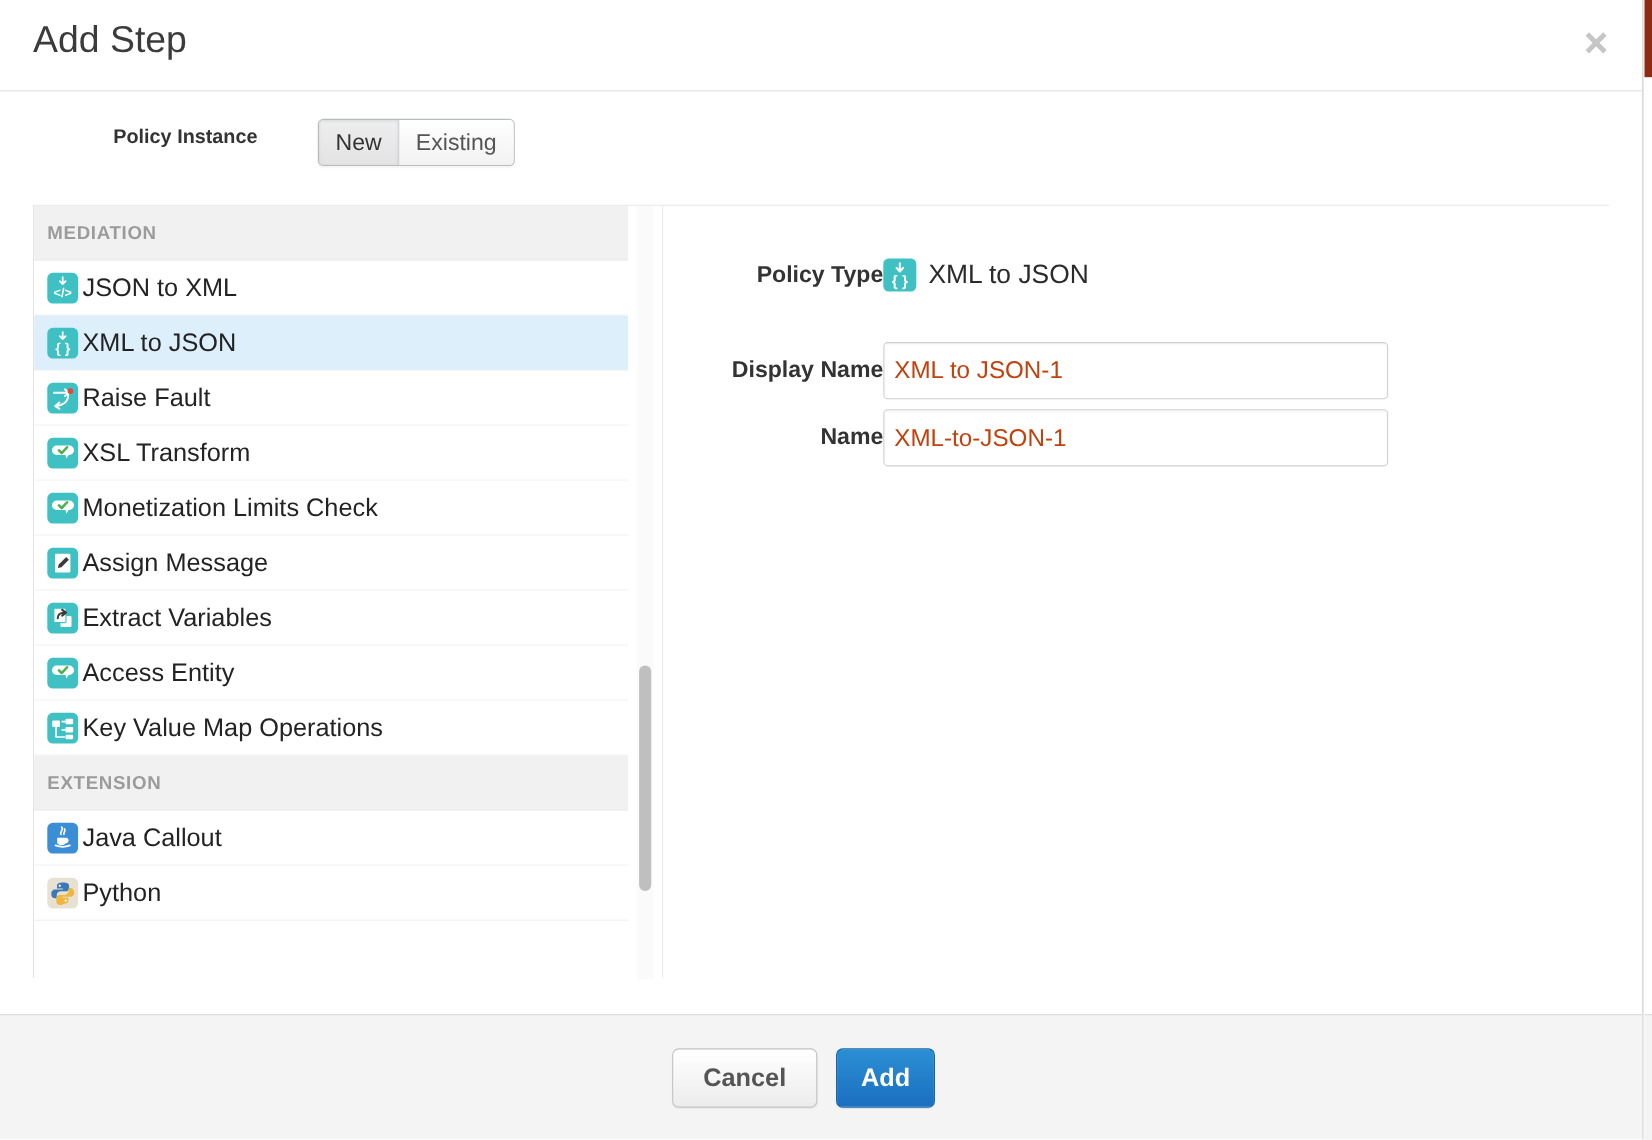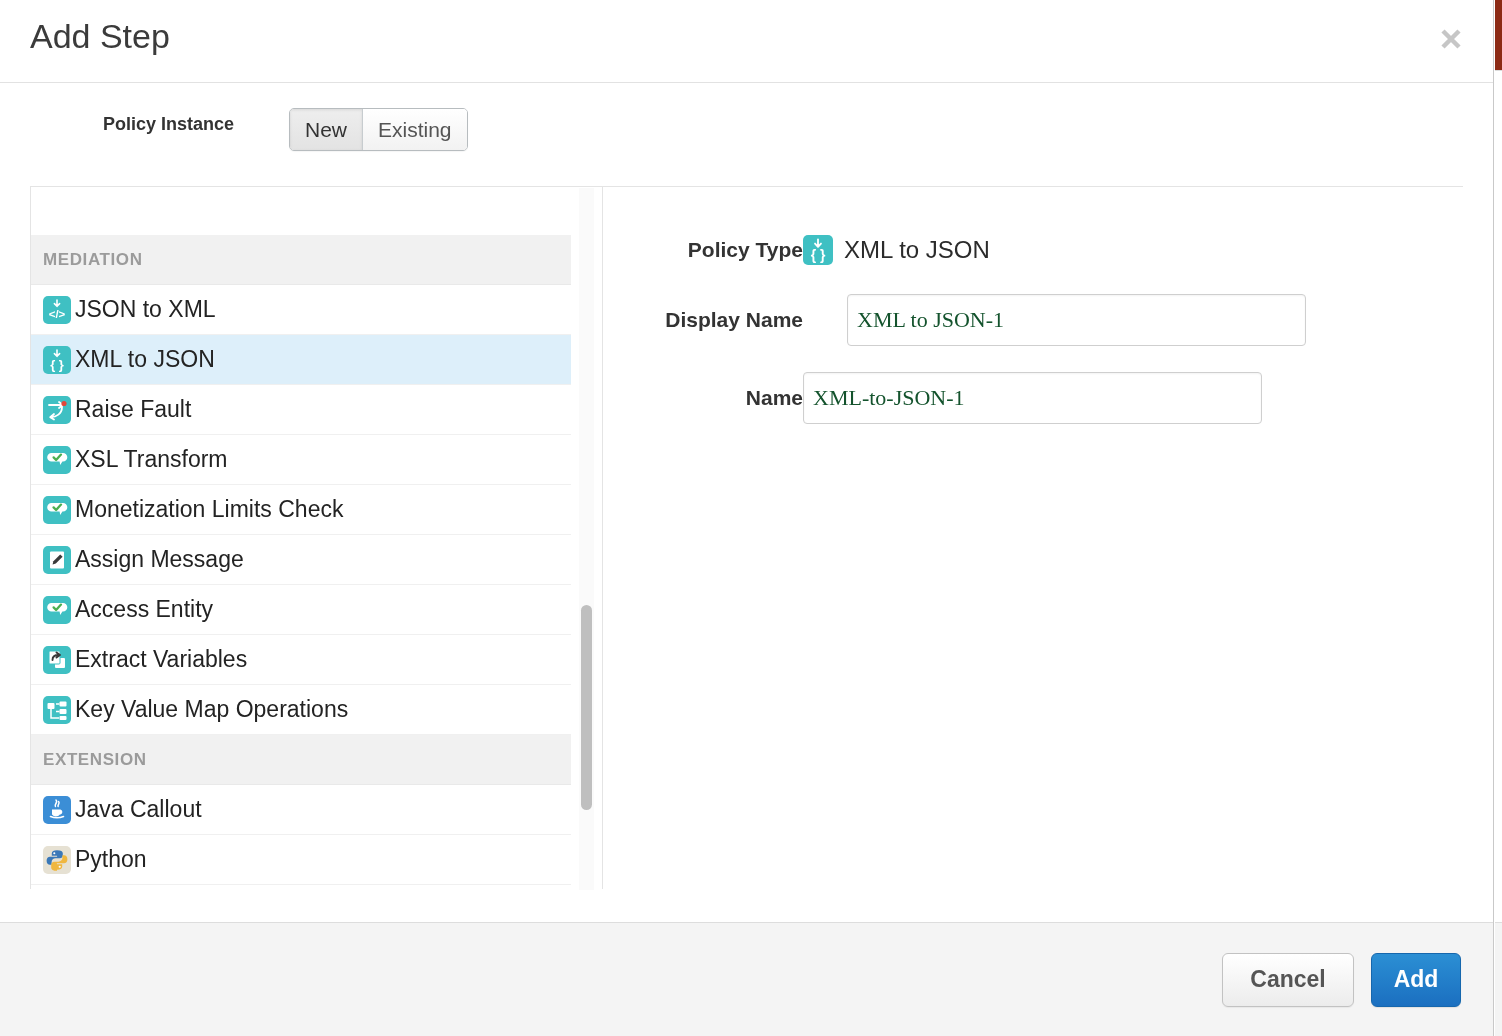--- a/index.html
+++ b/index.html
@@ -140,21 +140,20 @@
     border-bottom: none;
     border-right: none;
     box-sizing: border-box;
     overflow: hidden;
     background: #ffffff;
   }
   .list-scroll {
     position: absolute;
     inset: 0;
     overflow: hidden;
-    margin-top: 48px;
   }
   .list-group-header {
     height: 50px;
     background: #f1f1f1;
     display: flex;
     align-items: center;
     padding-left: 12px;
     font-size: 17px;
     font-weight: bold;
     color: #9b9b9b;
@@ -243,58 +242,58 @@
   .form-label {
     font-size: 21px;
     font-weight: bold;
     color: #333333;
     text-align: right;
     width: 200px;
     flex: 0 0 200px;
     box-sizing: border-box;
   }
   .row-policy-type  { left: 0px;  top: 48px;  }
-  .row-display-name { left: 0px;  top: 107px; gap: 44px; }
+  .row-display-name { left: 0px;  top: 124px; }
   .row-name         { left: 0px;  top: 185px; }
 
   .policy-type-value {
     display: flex;
     align-items: center;
     gap: 11px;
     font-size: 24px;
     color: #2b2b2b;
   }
   .policy-type-value .pol-icon { width: 30px; height: 30px; flex:0 0 30px; margin-right:0; }
 
   .text-field {
     width: 459px;
     height: 52px;
     box-sizing: border-box;
     border: 1px solid #cfcfcf;
     border-radius: 4px;
     background: #ffffff;
-    font-family: Liberation Serif, serif;
+    font-family: Liberation Sans, sans-serif;
     font-size: 22px;
-    color: #14532d;
+    color: #c2410c;
     padding: 0 9px;
     outline: none;
     box-shadow: inset 0 1px 2px rgba(0,0,0,0.05);
   }
 
   
   .modal-footer {
     position: relative;
     height: 114px;
     flex: 0 0 114px;
     background: #f4f4f4;
     border-top: 1px solid #dddddd;
     box-sizing: border-box;
     display: flex;
     align-items: center;
-    justify-content: flex-end;
+    justify-content: center;
     padding-right: 32px;
     gap: 17px;
   }
   .btn {
     font-family: "Liberation Sans", sans-serif;
     font-size: 23px;
     font-weight: bold;
     border-radius: 6px;
     cursor: pointer;
     box-sizing: border-box;
@@ -396,35 +395,35 @@
                 <svg width="28" height="28" viewBox="0 0 28 28">
                   <rect x="7" y="5.5" width="14" height="17" rx="1" fill="#ffffff"></rect>
                   <path d="M17.2 8.4 L10.4 15.2 L9.6 18.4 L12.8 17.6 L19.6 10.8 Z" fill="#3a3a3a"></path>
                 </svg>
               </span>
               <span class="list-item-label">Assign Message</span>
             </div>
             <div class="list-item">
               <span class="pol-icon teal">
                 <svg width="28" height="28" viewBox="0 0 28 28">
-                  <path d="M8.5 7 h11.5 a4.3 4.3 0 0 1 0 8.6 h-0.6 l-2.2 3.4 -0.6 -3.4 h-8.1 a4.3 4.3 0 0 1 0 -8.6 z" fill="#ffffff"></path>
-                  <path d="M10.6 11.4 L13.1 14 L18 8.6" stroke="#4caf50" stroke-width="2.3" fill="none" stroke-linecap="round" stroke-linejoin="round"></path>
-                </svg>
-              </span>
-              <span class="list-item-label">Access Entity</span>
-            </div>
-            <div class="list-item">
-              <span class="pol-icon teal">
-                <svg width="28" height="28" viewBox="0 0 28 28">
                   <rect x="12" y="12" width="10" height="10" rx="1" fill="#ffffff"></rect>
                   <rect x="6" y="5" width="11" height="13" rx="1" fill="#ffffff" stroke="#3fc0c3" stroke-width="1"></rect>
                   <path d="M9.5 14 C9.5 10 12.5 9 15.5 9 M13.5 6.4 L17 9 L13.5 11.6" stroke="#3a3a3a" stroke-width="1.9" fill="none" stroke-linecap="round" stroke-linejoin="round"></path>
                 </svg>
               </span>
               <span class="list-item-label">Extract Variables</span>
+            </div>
+            <div class="list-item">
+              <span class="pol-icon teal">
+                <svg width="28" height="28" viewBox="0 0 28 28">
+                  <path d="M8.5 7 h11.5 a4.3 4.3 0 0 1 0 8.6 h-0.6 l-2.2 3.4 -0.6 -3.4 h-8.1 a4.3 4.3 0 0 1 0 -8.6 z" fill="#ffffff"></path>
+                  <path d="M10.6 11.4 L13.1 14 L18 8.6" stroke="#4caf50" stroke-width="2.3" fill="none" stroke-linecap="round" stroke-linejoin="round"></path>
+                </svg>
+              </span>
+              <span class="list-item-label">Access Entity</span>
             </div>
             <div class="list-item">
               <span class="pol-icon teal">
                 <svg width="28" height="28" viewBox="0 0 28 28">
                   <rect x="4.5" y="7" width="7" height="6" rx="1" fill="#ffffff"></rect>
                   <rect x="16.5" y="5.5" width="7" height="5" rx="1" fill="#ffffff"></rect>
                   <rect x="16.5" y="13" width="7" height="5" rx="1" fill="#ffffff"></rect>
                   <rect x="16.5" y="20" width="7" height="4" rx="1" fill="#ffffff"></rect>
                   <path d="M8 13 v9 h8 M13 15.5 h3.5 M13 8 h3.5" stroke="#ffffff" stroke-width="1.5" fill="none"></path>
                 </svg>

